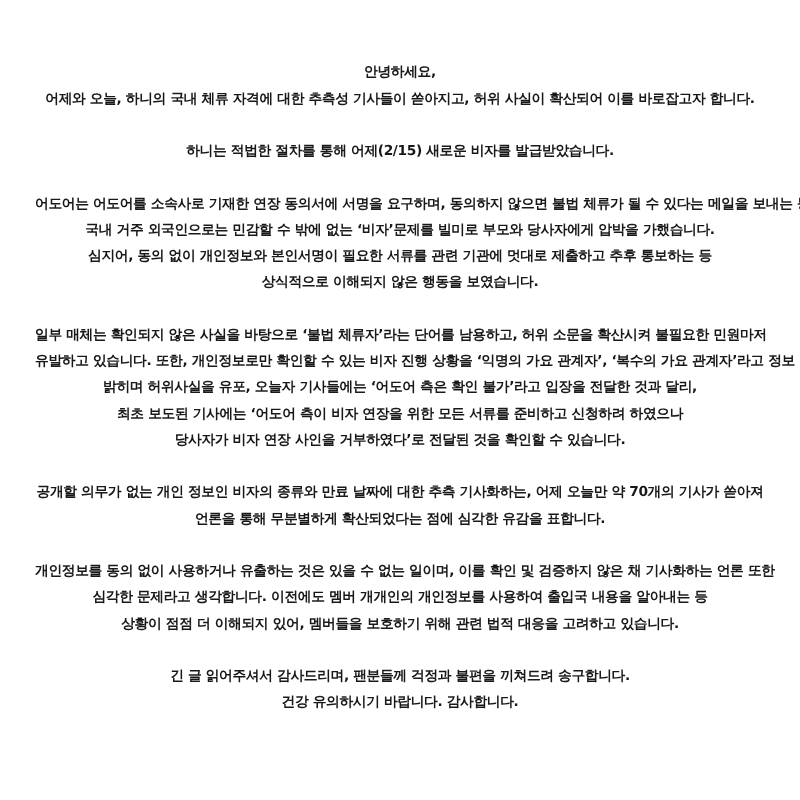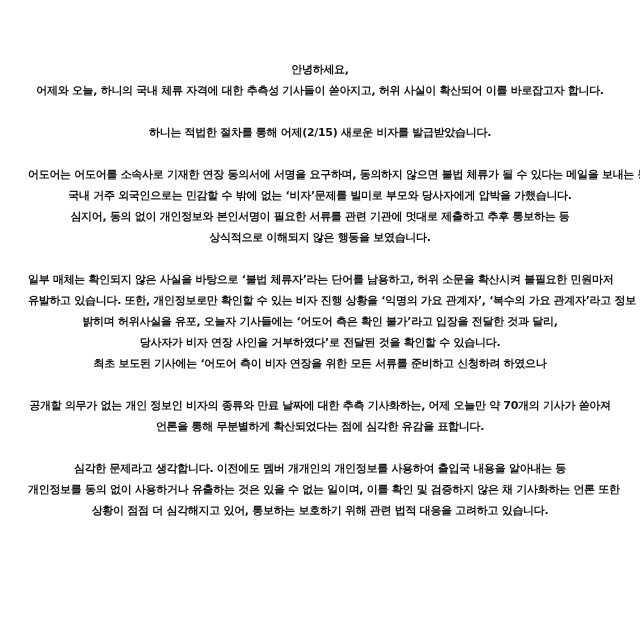--- a/index.html
+++ b/index.html
@@ -19,21 +19,21 @@
   .statement {
     font-family: "DejaVu Sans", "Liberation Sans", sans-serif;
     font-size: 11px;
     font-weight: 700;
     color: #181818;
     text-align: center;
     line-height: 21px;
     letter-spacing: -0.3px;
   }
   .paragraph {
-    margin: 12px 0 21px 0;
+    margin: 0 0 21px 0;
   }
   .paragraph:last-child {
     margin-bottom: 0;
   }
   .line {
     white-space: nowrap;
   }
 </style>
 </head>
 <body>
@@ -50,26 +50,30 @@
       <div class="paragraph">
         <div class="line">어도어는 어도어를 소속사로 기재한 연장 동의서에 서명을 요구하며, 동의하지 않으면 불법 체류가 될 수 있다는 메일을 보내는 등</div>
         <div class="line">국내 거주 외국인으로는 민감할 수 밖에 없는 ‘비자’문제를 빌미로 부모와 당사자에게 압박을 가했습니다.</div>
         <div class="line">심지어, 동의 없이 개인정보와 본인서명이 필요한 서류를 관련 기관에 멋대로 제출하고 추후 통보하는 등</div>
         <div class="line">상식적으로 이해되지 않은 행동을 보였습니다.</div>
       </div>
       <div class="paragraph">
         <div class="line">일부 매체는 확인되지 않은 사실을 바탕으로 ‘불법 체류자’라는 단어를 남용하고, 허위 소문을 확산시켜 불필요한 민원마저</div>
         <div class="line">유발하고 있습니다. 또한, 개인정보로만 확인할 수 있는 비자 진행 상황을 ‘익명의 가요 관계자’, ‘복수의 가요 관계자’라고 정보 출처를</div>
         <div class="line">밝히며 허위사실을 유포, 오늘자 기사들에는 ‘어도어 측은 확인 불가’라고 입장을 전달한 것과 달리,</div>
+        <div class="line">최초 보도된 기사에는 ‘어도어 측이 비자 연장을 위한 모든 서류를 준비하고 신청하려 하였으나</div>
         <div class="line">당사자가 비자 연장 사인을 거부하였다’로 전달된 것을 확인할 수 있습니다.</div>
-        <div class="line">최초 보도된 기사에는 ‘어도어 측이 비자 연장을 위한 모든 서류를 준비하고 신청하려 하였으나</div>
       </div>
       <div class="paragraph">
         <div class="line">공개할 의무가 없는 개인 정보인 비자의 종류와 만료 날짜에 대한 추측 기사화하는, 어제 오늘만 약 70개의 기사가 쏟아져</div>
         <div class="line">언론을 통해 무분별하게 확산되었다는 점에 심각한 유감을 표합니다.</div>
       </div>
       <div class="paragraph">
+        <div class="line">개인정보를 동의 없이 사용하거나 유출하는 것은 있을 수 없는 일이며, 이를 확인 및 검증하지 않은 채 기사화하는 언론 또한</div>
         <div class="line">심각한 문제라고 생각합니다. 이전에도 멤버 개개인의 개인정보를 사용하여 출입국 내용을 알아내는 등</div>
-        <div class="line">개인정보를 동의 없이 사용하거나 유출하는 것은 있을 수 없는 일이며, 이를 확인 및 검증하지 않은 채 기사화하는 언론 또한</div>
-        <div class="line">상황이 점점 더 심각해지고 있어, 통보하는 보호하기 위해 관련 법적 대응을 고려하고 있습니다.</div>
+        <div class="line">상황이 점점 더 이해되지 있어, 멤버들을 보호하기 위해 관련 법적 대응을 고려하고 있습니다.</div>
+      </div>
+      <div class="paragraph">
+        <div class="line">긴 글 읽어주셔서 감사드리며, 팬분들께 걱정과 불편을 끼쳐드려 송구합니다.</div>
+        <div class="line">건강 유의하시기 바랍니다. 감사합니다.</div>
       </div>
     </div>
 </div>
 
 </body></html>

